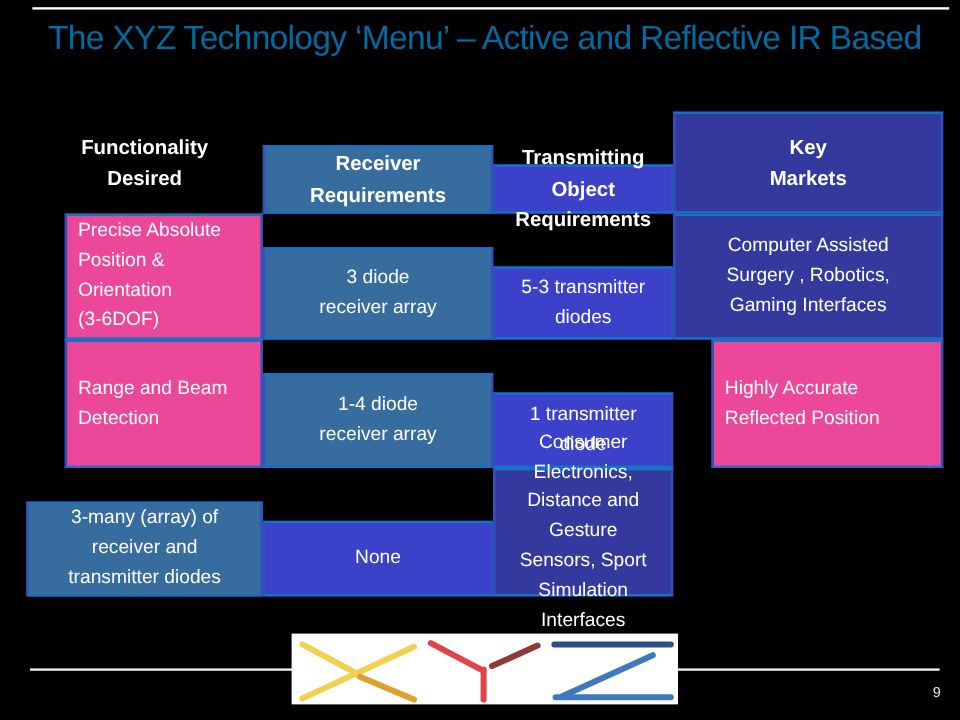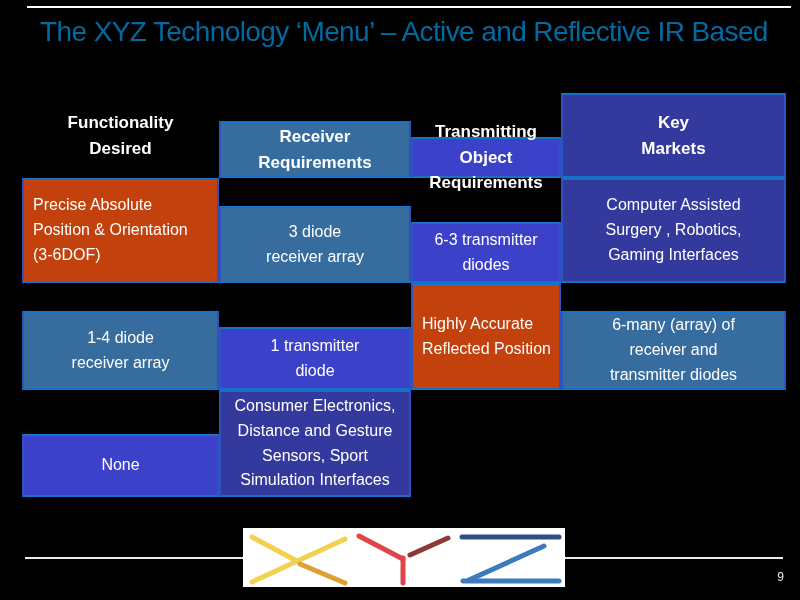--- a/index.html
+++ b/index.html
@@ -34,23 +34,23 @@
     display: flex; align-items: center; justify-content: center;
     text-align: center;
     white-space: pre-line;
     font-size: 16px; line-height: 1.55;
     padding: 2px 4px;
     box-sizing: border-box;
   }
   .hdr { font-weight: bold; font-size: 17px; line-height: 1.5; }
   .hdr.c0 { border: none; background: transparent; text-align: center; }
   .body.c0 {
-    background: #c2410c;
+    background: #ec4899;
     justify-content: flex-start; text-align: left;
-    padding-left: 9px; padding-right: 6px;
+    padding-left: 9px; padding-right: 6px; margin-left: 32px;
   }
   .c1 { background: var(--steel); margin-top: 28px; }
   .c2 { background: var(--royal); margin-top: 44px; }
   .c3 { background: var(--indigo); }
   .bottom-rule {
     position: absolute; left: 25px; top: 557px;
     width: 758px; height: 2px; background: #ececec;
   }
   .logo-box {
     position: absolute; left: 243px; top: 528px;
@@ -77,34 +77,36 @@
 Object
 Requirements</div>
   <div class="cell hdr c3">Key
 Markets</div>
 
   <div class="cell body c0">Precise Absolute
 Position &amp; Orientation
 (3-6DOF)</div>
   <div class="cell body c1">3 diode
 receiver array</div>
-  <div class="cell body c2">6-3 transmitter
+  <div class="cell body c2">5-3 transmitter
 diodes</div>
   <div class="cell body c3">Computer Assisted
 Surgery , Robotics,
 Gaming Interfaces</div>
 
+  <div class="cell body c0">Range and Beam
+Detection</div>
   <div class="cell body c1">1-4 diode
 receiver array</div>
   <div class="cell body c2">1 transmitter
 diode</div>
 
   <div class="cell body c0">Highly Accurate
 Reflected Position</div>
-  <div class="cell body c1">6-many (array) of
+  <div class="cell body c1">3-many (array) of
 receiver and
 transmitter diodes</div>
   <div class="cell body c2">None</div>
   <div class="cell body c3">Consumer Electronics,
 Distance and Gesture
 Sensors, Sport
 Simulation Interfaces</div>
 </div>
 
 <div class="bottom-rule"></div>

